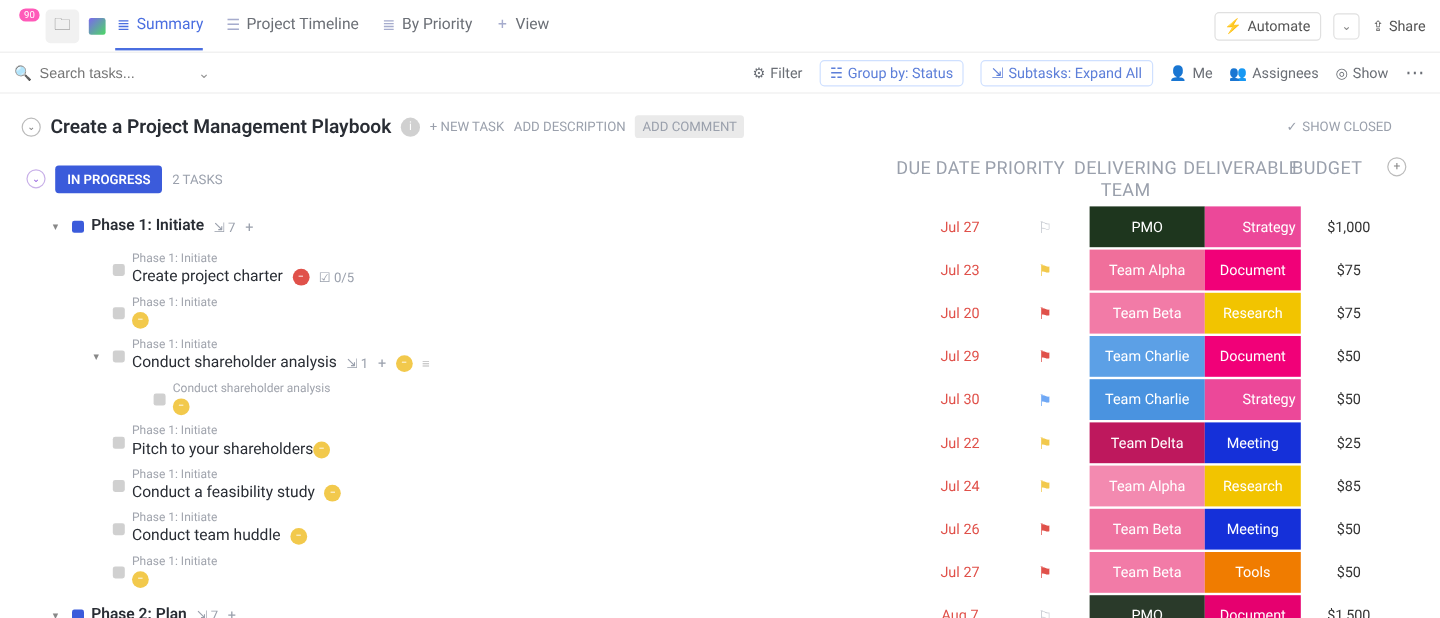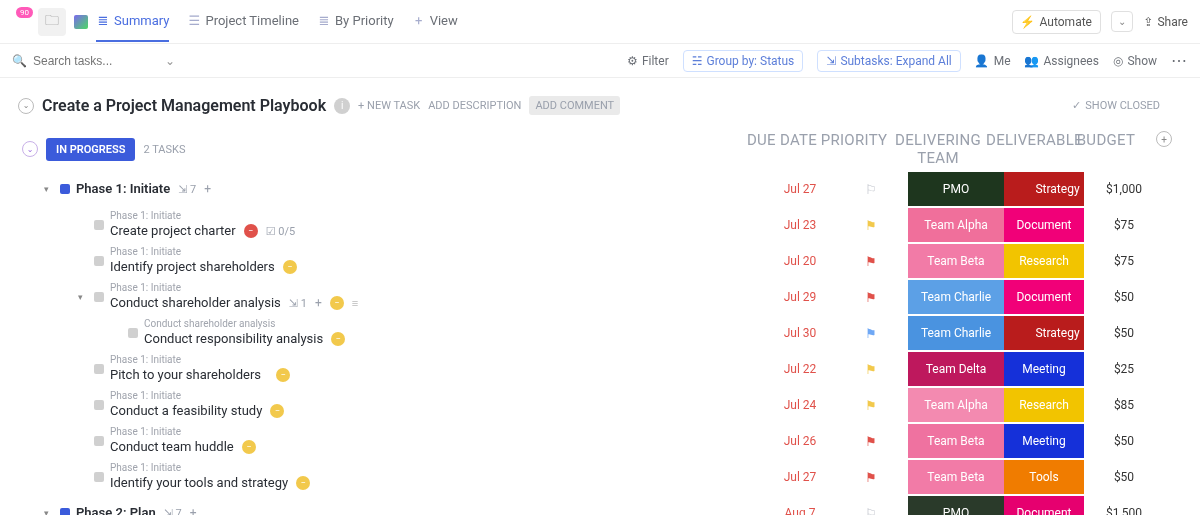--- a/index.html
+++ b/index.html
@@ -84,21 +84,21 @@
   .spacer-end { width: 36px; }
   .bg-pmo { background: #1e361e; }
   .bg-alpha { background: #f06f9b; }
   .bg-alpha2 { background: #f38ab0; }
   .bg-beta { background: #f27ba7; }
   .bg-beta2 { background: #ef72a0; }
   .bg-charlie { background: #5ca0e6; }
   .bg-charlie2 { background: #4a93e0; }
   .bg-delta { background: #be185d; }
   .bg-pmo2 { background: #2a3a2a; }
-  .bg-strategy { background: #b91c1c; padding-left: 27px; }
+  .bg-strategy { background: #ec4899; padding-left: 27px; }
   .bg-document { background: #f10078; }
   .bg-research { background: #f2c400; }
   .bg-meeting { background: #1530d9; }
   .bg-tools { background: #f07c00; }
   .bg-document2 { background: #e6006f; }
 </style>
 </head>
 <body>
 
 <div class="topbar">
@@ -253,21 +253,20 @@
       <div class="cell budget">$75</div>
       <div class="spacer-end"></div>
     </div>
     <div class="row sub">
       <div class="row-left">
         <span class="tree-line"></span>
         <span class="sq gray"></span>
         <div class="title-stack">
           <div class="crumb">Phase 1: Initiate</div>
           <div style="display: flex; align-items: center; gap: 8px;">
-            <span class="task-title">Identify project shareholders</span>
             <span class="icon-circ yellow">−</span>
           </div>
         </div>
       </div>
       <div class="cell due">Jul 20</div>
       <div class="cell pri">
         <span class="flag red"></span>
       </div>
       <div class="cell team bg-beta">Team Beta</div>
       <div class="cell deliv bg-research">Research</div>
@@ -298,41 +297,40 @@
       <div class="cell budget">$50</div>
       <div class="spacer-end"></div>
     </div>
     <div class="row sub2">
       <div class="row-left">
         <span class="tree-line"></span>
         <span class="sq gray"></span>
         <div class="title-stack">
           <div class="crumb">Conduct shareholder analysis</div>
           <div style="display: flex; align-items: center; gap: 8px;">
-            <span class="task-title">Conduct responsibility analysis</span>
             <span class="icon-circ yellow">−</span>
           </div>
         </div>
       </div>
       <div class="cell due">Jul 30</div>
       <div class="cell pri">
         <span class="flag blue"></span>
       </div>
       <div class="cell team bg-charlie2">Team Charlie</div>
       <div class="cell deliv bg-strategy">Strategy</div>
       <div class="cell budget">$50</div>
       <div class="spacer-end"></div>
     </div>
     <div class="row sub">
       <div class="row-left">
         <span class="tree-line"></span>
         <span class="sq gray"></span>
         <div class="title-stack">
           <div class="crumb">Phase 1: Initiate</div>
-          <div style="display: flex; align-items: center; gap: 15px;">
+          <div style="display: flex; align-items: center; gap: 0;">
             <span class="task-title">Pitch to your shareholders</span>
             <span class="icon-circ yellow">−</span>
           </div>
         </div>
       </div>
       <div class="cell due">Jul 22</div>
       <div class="cell pri">
         <span class="flag yellow"></span>
       </div>
       <div class="cell team bg-delta">Team Delta</div>
@@ -382,21 +380,20 @@
       <div class="cell budget">$50</div>
       <div class="spacer-end"></div>
     </div>
     <div class="row sub">
       <div class="row-left">
         <span class="tree-line"></span>
         <span class="sq gray"></span>
         <div class="title-stack">
           <div class="crumb">Phase 1: Initiate</div>
           <div style="display: flex; align-items: center; gap: 8px;">
-            <span class="task-title">Identify your tools and strategy</span>
             <span class="icon-circ yellow">−</span>
           </div>
         </div>
       </div>
       <div class="cell due">Jul 27</div>
       <div class="cell pri">
         <span class="flag red"></span>
       </div>
       <div class="cell team bg-beta">Team Beta</div>
       <div class="cell deliv bg-tools">Tools</div>

